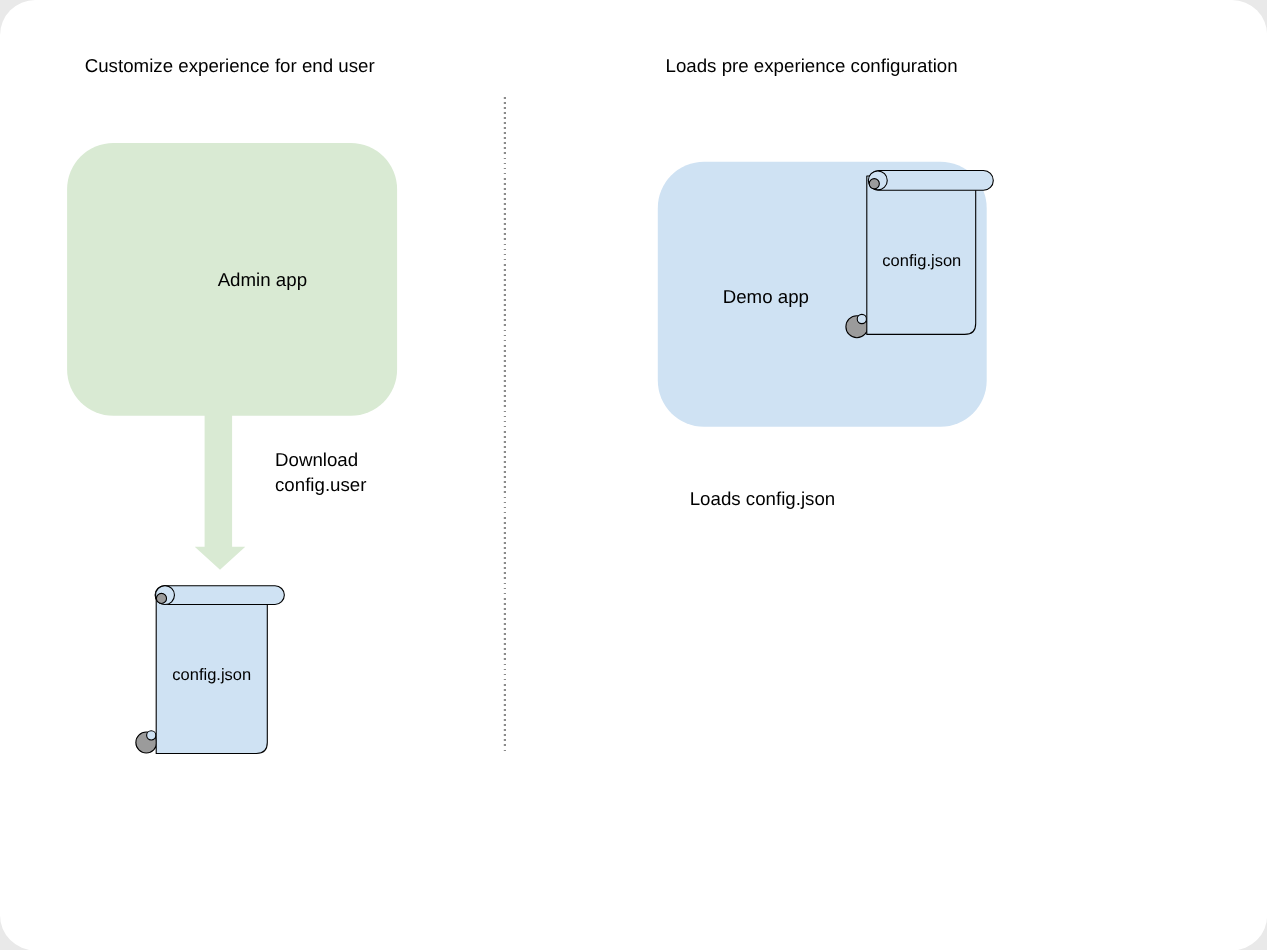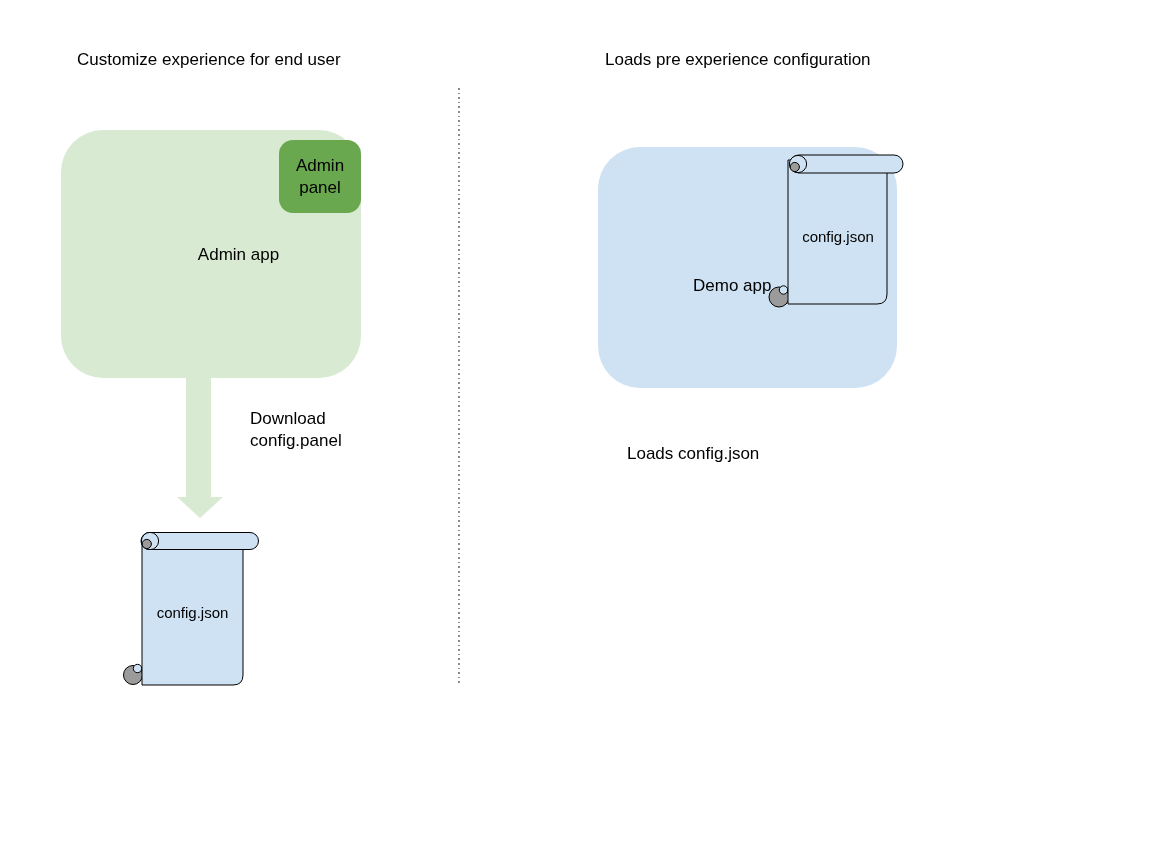--- a/index.html
+++ b/index.html
@@ -3,36 +3,36 @@
 <meta charset="utf-8">
 <style>
   :root{
     --page-bg:#ffffff; --light-green:#d9ead3; --green:#6aa84f; --light-blue:#cfe2f3;
     --outline:#000000; --curl-gray:#9b9b9b; --divider:#8b8b8b; --text:#000000;
   }
   html,body{margin:0;padding:0;}
   body{background:#e9e9e9;font-family:"Liberation Sans",sans-serif;}
   .canvas{
     position:relative;width:1152px;height:864px;background:var(--page-bg);
-    overflow:hidden;color:var(--text);
+    overflow:hidden;color:var(--text);border-radius:32px;
   }
   .abs{position:absolute;}
   .section-title{font-size:17px;line-height:20px;color:var(--text);white-space:nowrap;}
   .title-left{left:77px;top:50px;}
   .title-right{left:605px;top:50px;}
   .divider{
     left:458px;top:88px;width:1.6px;height:598px;
     background:repeating-linear-gradient(to bottom,var(--divider) 0 1.6px,transparent 1.6px 4.6px);
   }
   .app-box{border-radius:42px;}
   .admin-box{left:61px;top:130px;width:300px;height:248px;background:var(--light-green);}
   .demo-box{left:598px;top:147px;width:299px;height:241px;background:var(--light-blue);}
   .app-label{font-size:17px;line-height:20px;color:var(--text);white-space:nowrap;}
   .admin-label{left:61px;top:245px;width:355px;text-align:center;}
-  .demo-label{left:657px;top:276px;margin-left:36px;}
+  .demo-label{left:657px;top:260px;}
   .badge{
     left:279px;top:140px;width:82px;height:73px;border-radius:14px;background:var(--green);
     display:flex;align-items:center;justify-content:center;text-align:center;
   }
   .badge-label{font-size:17px;line-height:22px;color:var(--text);width:62px;}
   .arrow-svg{left:168px;top:377px;}
   .dl-label{left:250px;top:408px;font-size:17px;line-height:22px;white-space:pre-line;color:var(--text);}
   .scroll-left{left:118px;top:526px;}
   .scroll-right{left:766px;top:148px;}
   .caption{left:627px;top:444px;font-size:17px;line-height:20px;color:var(--text);white-space:nowrap;}
@@ -43,29 +43,26 @@
 
 <div class="canvas">
 
   <div class="abs section-title title-left">Customize experience for end user</div>
   <div class="abs section-title title-right">Loads pre experience configuration</div>
 
   <div class="abs divider"></div>
 
   <div class="abs app-box admin-box"></div>
   <div class="abs app-label admin-label">Admin app</div>
-  <div class="abs badge">
-    <div class="badge-label">Admin panel</div>
-  </div>
 
   <svg class="abs arrow-svg" width="64" height="142" viewBox="0 0 64 142">
     <path d="M18 0 H43 V120 H55 L32 141 L9 120 H18 Z" fill="var(--light-green)"></path>
   </svg>
   <div class="abs dl-label">Download
-config.panel</div>
+config.user</div>
 
   <svg class="abs scroll-left" width="148" height="166" viewBox="0 0 148 166">
     <circle cx="15" cy="149" r="9.5" fill="var(--curl-gray)" stroke="var(--outline)" stroke-width="1"></circle>
     <circle cx="19.5" cy="142.5" r="4.2" fill="var(--light-blue)" stroke="var(--outline)" stroke-width="1"></circle>
     <path d="M24 14 H125 V149 Q125 159 115 159 H24 Z" fill="var(--light-blue)" stroke="var(--outline)" stroke-width="1" stroke-linejoin="round"></path>
     <rect x="23" y="6.5" width="117.5" height="17" rx="8.5" fill="var(--light-blue)" stroke="var(--outline)" stroke-width="1"></rect>
     <circle cx="32" cy="15" r="8.6" fill="var(--light-blue)" stroke="var(--outline)" stroke-width="1"></circle>
     <circle cx="28.8" cy="18" r="4.6" fill="var(--curl-gray)" stroke="var(--outline)" stroke-width="1"></circle>
     <text x="74.5" y="92" text-anchor="middle">config.json</text>
   </svg>

